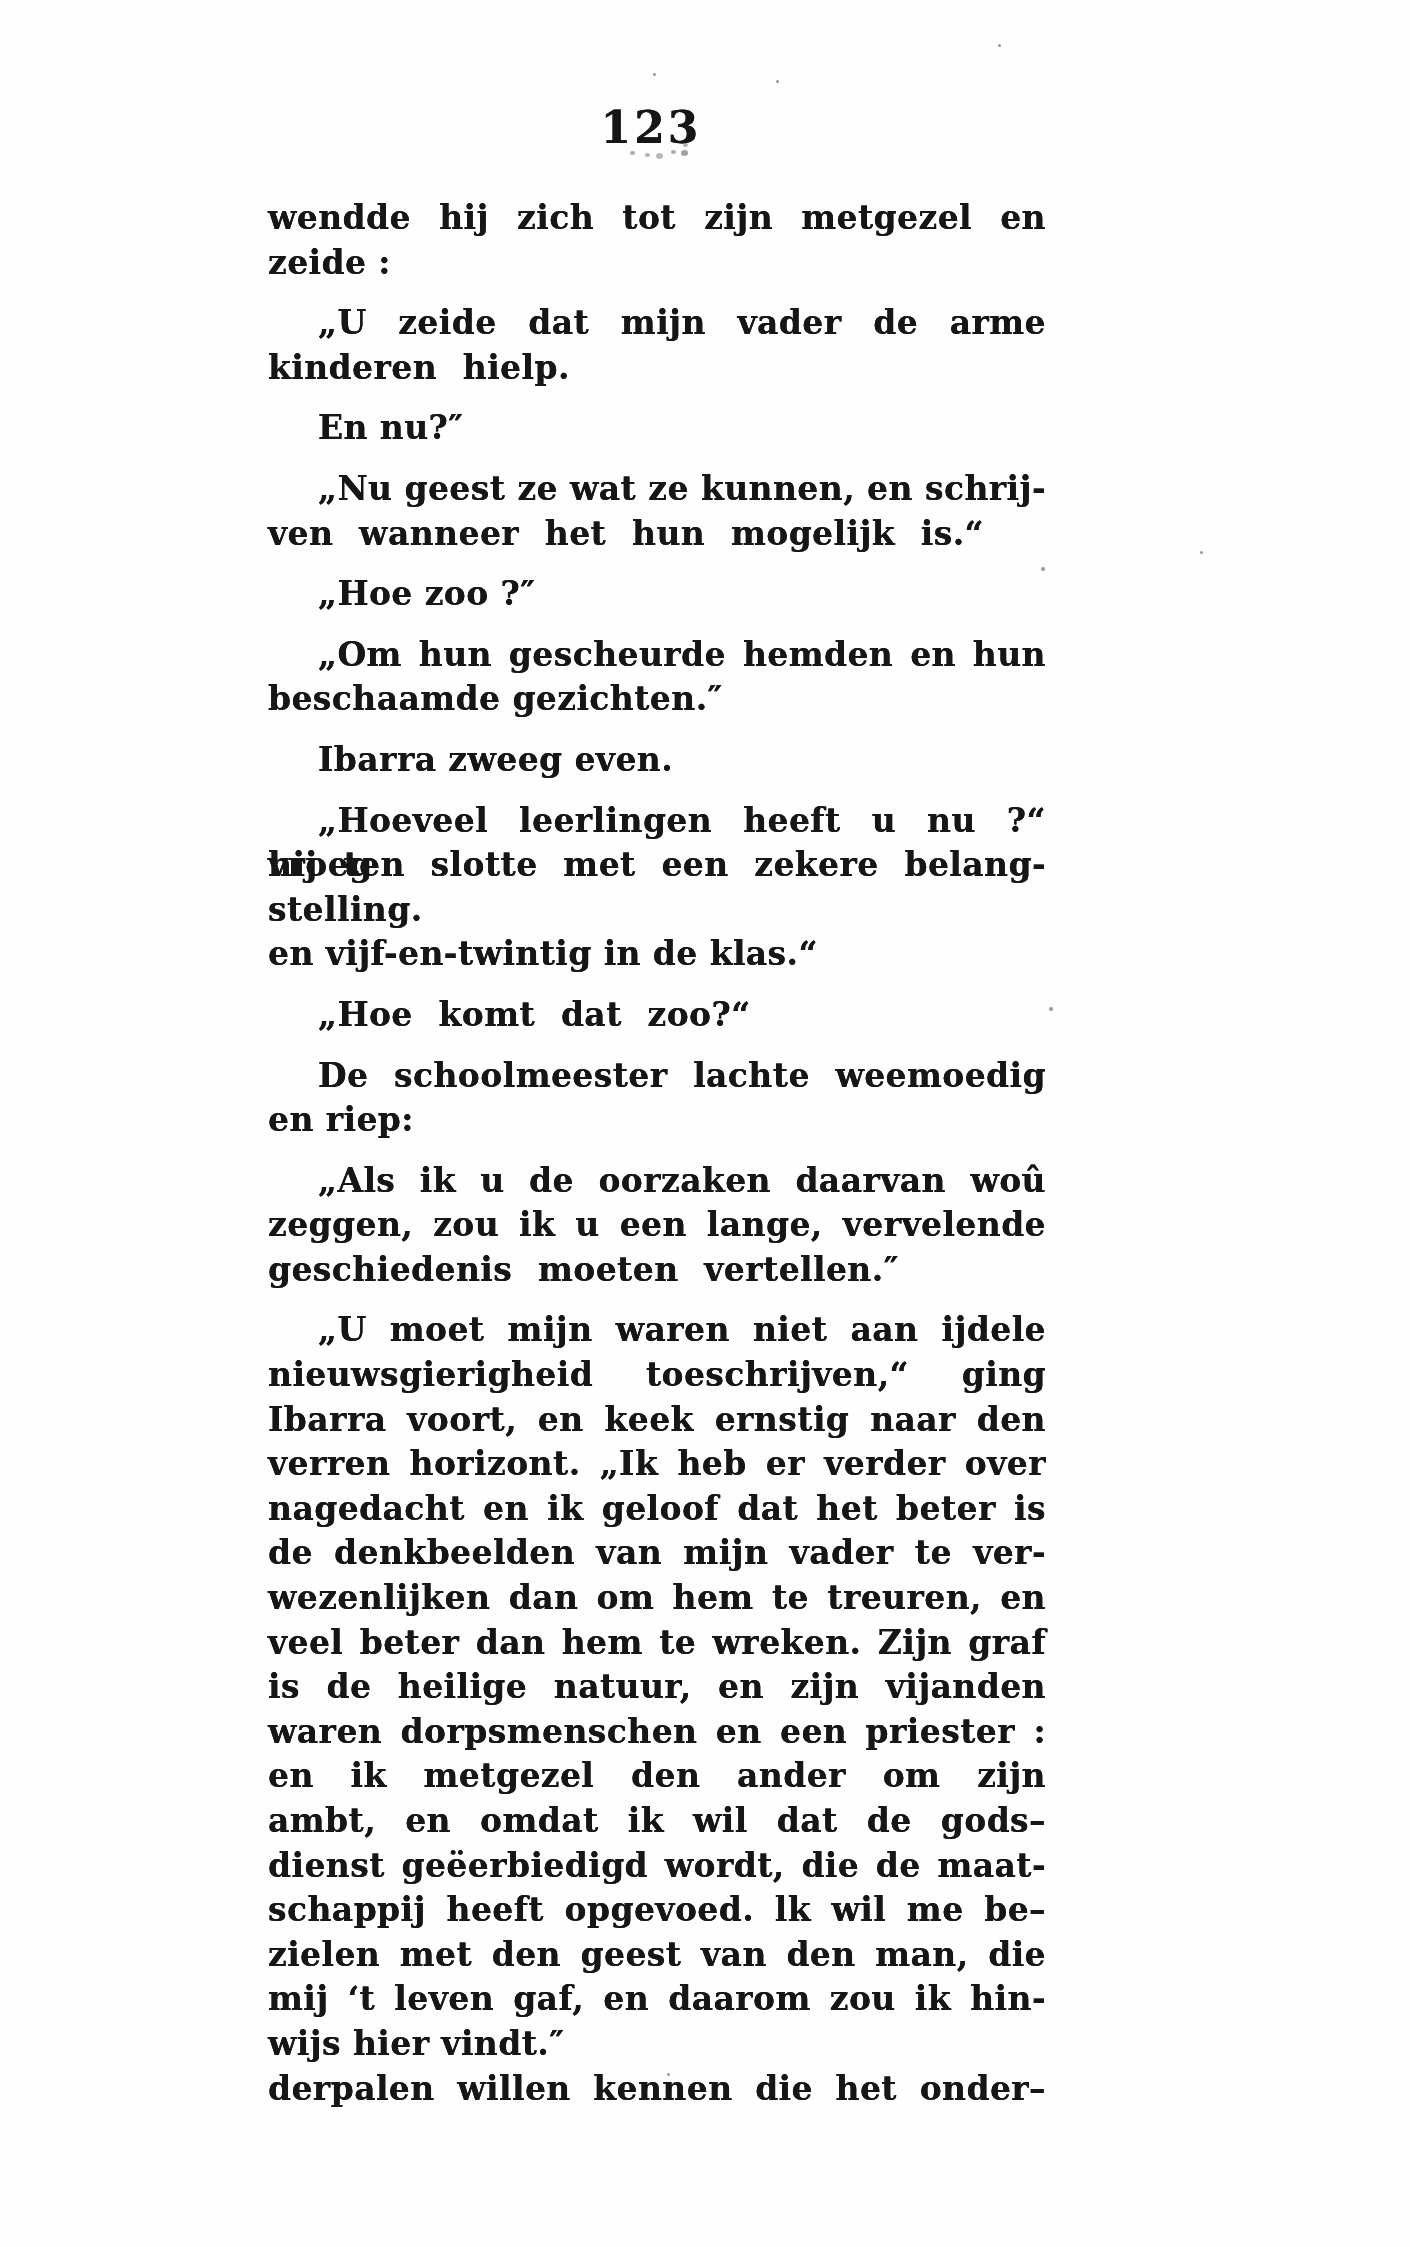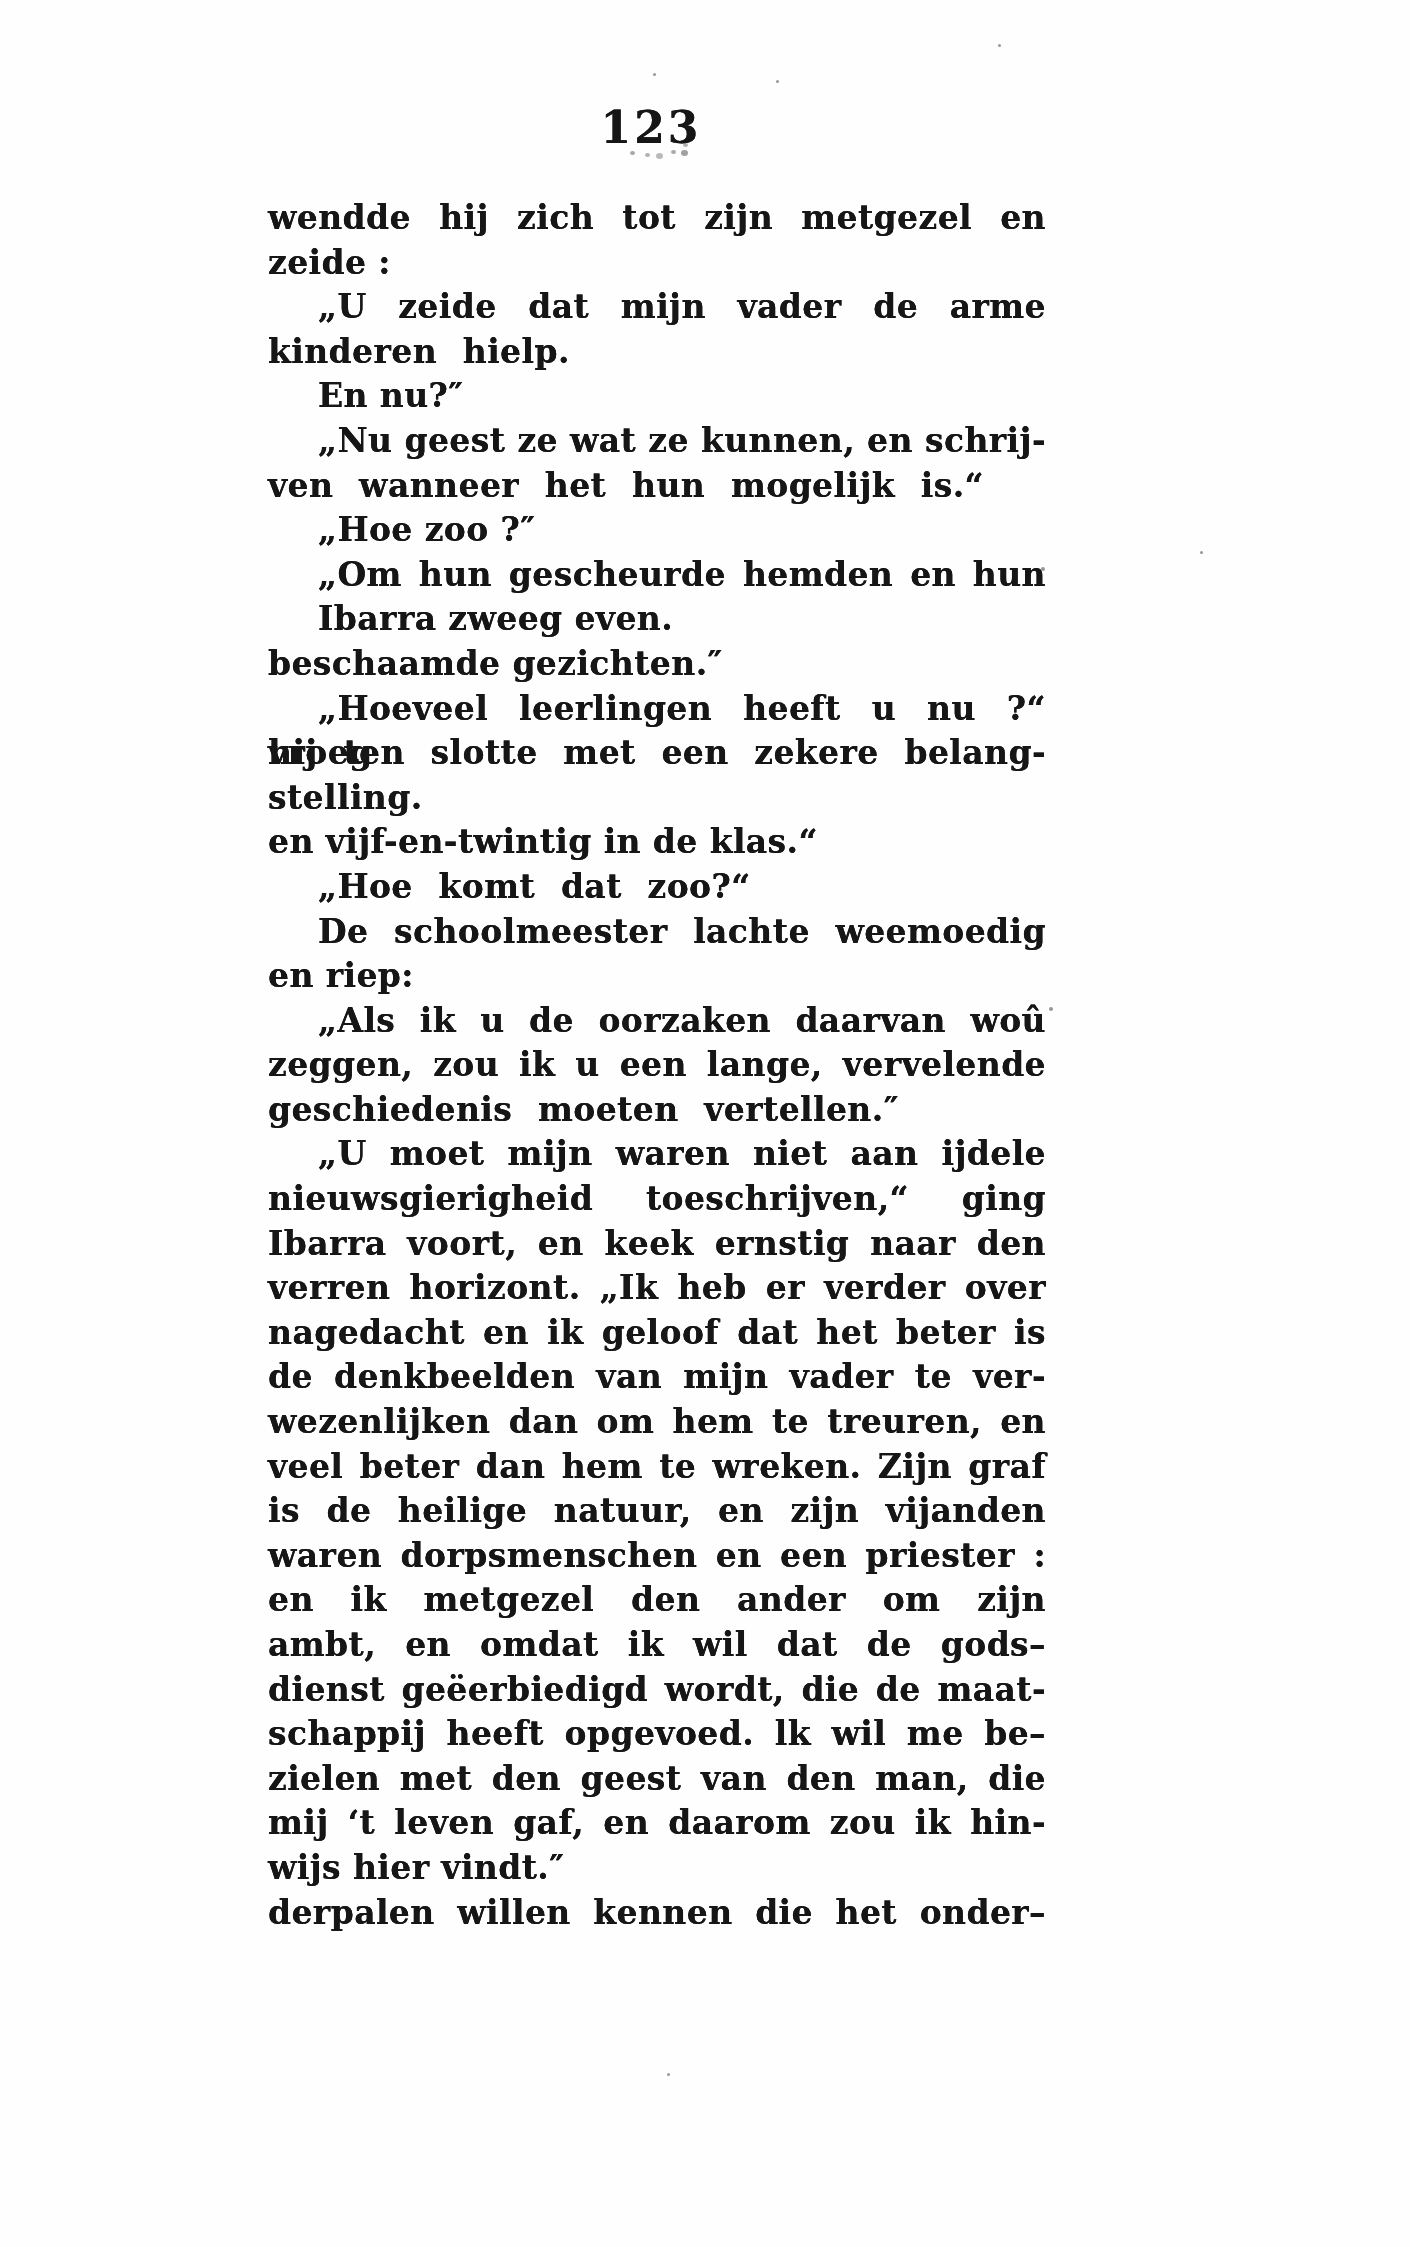--- a/index.html
+++ b/index.html
@@ -70,21 +70,21 @@
     height: 44.6px;
     line-height: 44.6px;
     text-align: left;
     letter-spacing: 0.4px;
     text-shadow: 0 0 0.5px currentColor;
   }
   .line.just {
     text-align: justify;
     text-align-last: justify;
   }
-  .line.indent { text-indent: 50px; }
+  .line.indent { text-indent: 50px; margin-top: 16px; }
   .line.wide  { word-spacing: 0.42em; }
   
   .speck {
     position: absolute;
     background: #6b6b6b;
     border-radius: 50%;
     opacity: 0.7;
   }
 </style>
 </head>
@@ -99,22 +99,22 @@
   <div class="text-column">
       <div class="line just">wendde hij zich tot zijn metgezel en</div>
       <div class="line">zeide :</div>
       <div class="line indent just">„U zeide dat mijn vader de arme</div>
       <div class="line wide">kinderen hielp.</div>
       <div class="line indent">En nu?″</div>
       <div class="line indent just">„Nu geest ze wat ze kunnen, en schrij-</div>
       <div class="line wide">ven wanneer het hun mogelijk is.“</div>
       <div class="line indent">„Hoe zoo ?″</div>
       <div class="line indent just">„Om hun gescheurde hemden en hun</div>
+      <div class="line">beschaamde gezichten.″</div>
       <div class="line indent">Ibarra zweeg even.</div>
-      <div class="line">beschaamde gezichten.″</div>
       <div class="line indent just">„Hoeveel leerlingen heeft u nu ?“ vroeg</div>
       <div class="line just">hij ten slotte met een zekere belang-</div>
       <div class="line">stelling.</div>
       <div class="line">en vijf-en-twintig in de klas.“</div>
       <div class="line indent wide">„Hoe komt dat zoo?“</div>
       <div class="line indent just">De schoolmeester lachte weemoedig</div>
       <div class="line">en riep:</div>
       <div class="line indent just">„Als ik u de oorzaken daarvan woû</div>
       <div class="line just">zeggen, zou ik u een lange, vervelende</div>
       <div class="line wide">geschiedenis moeten vertellen.″</div>

